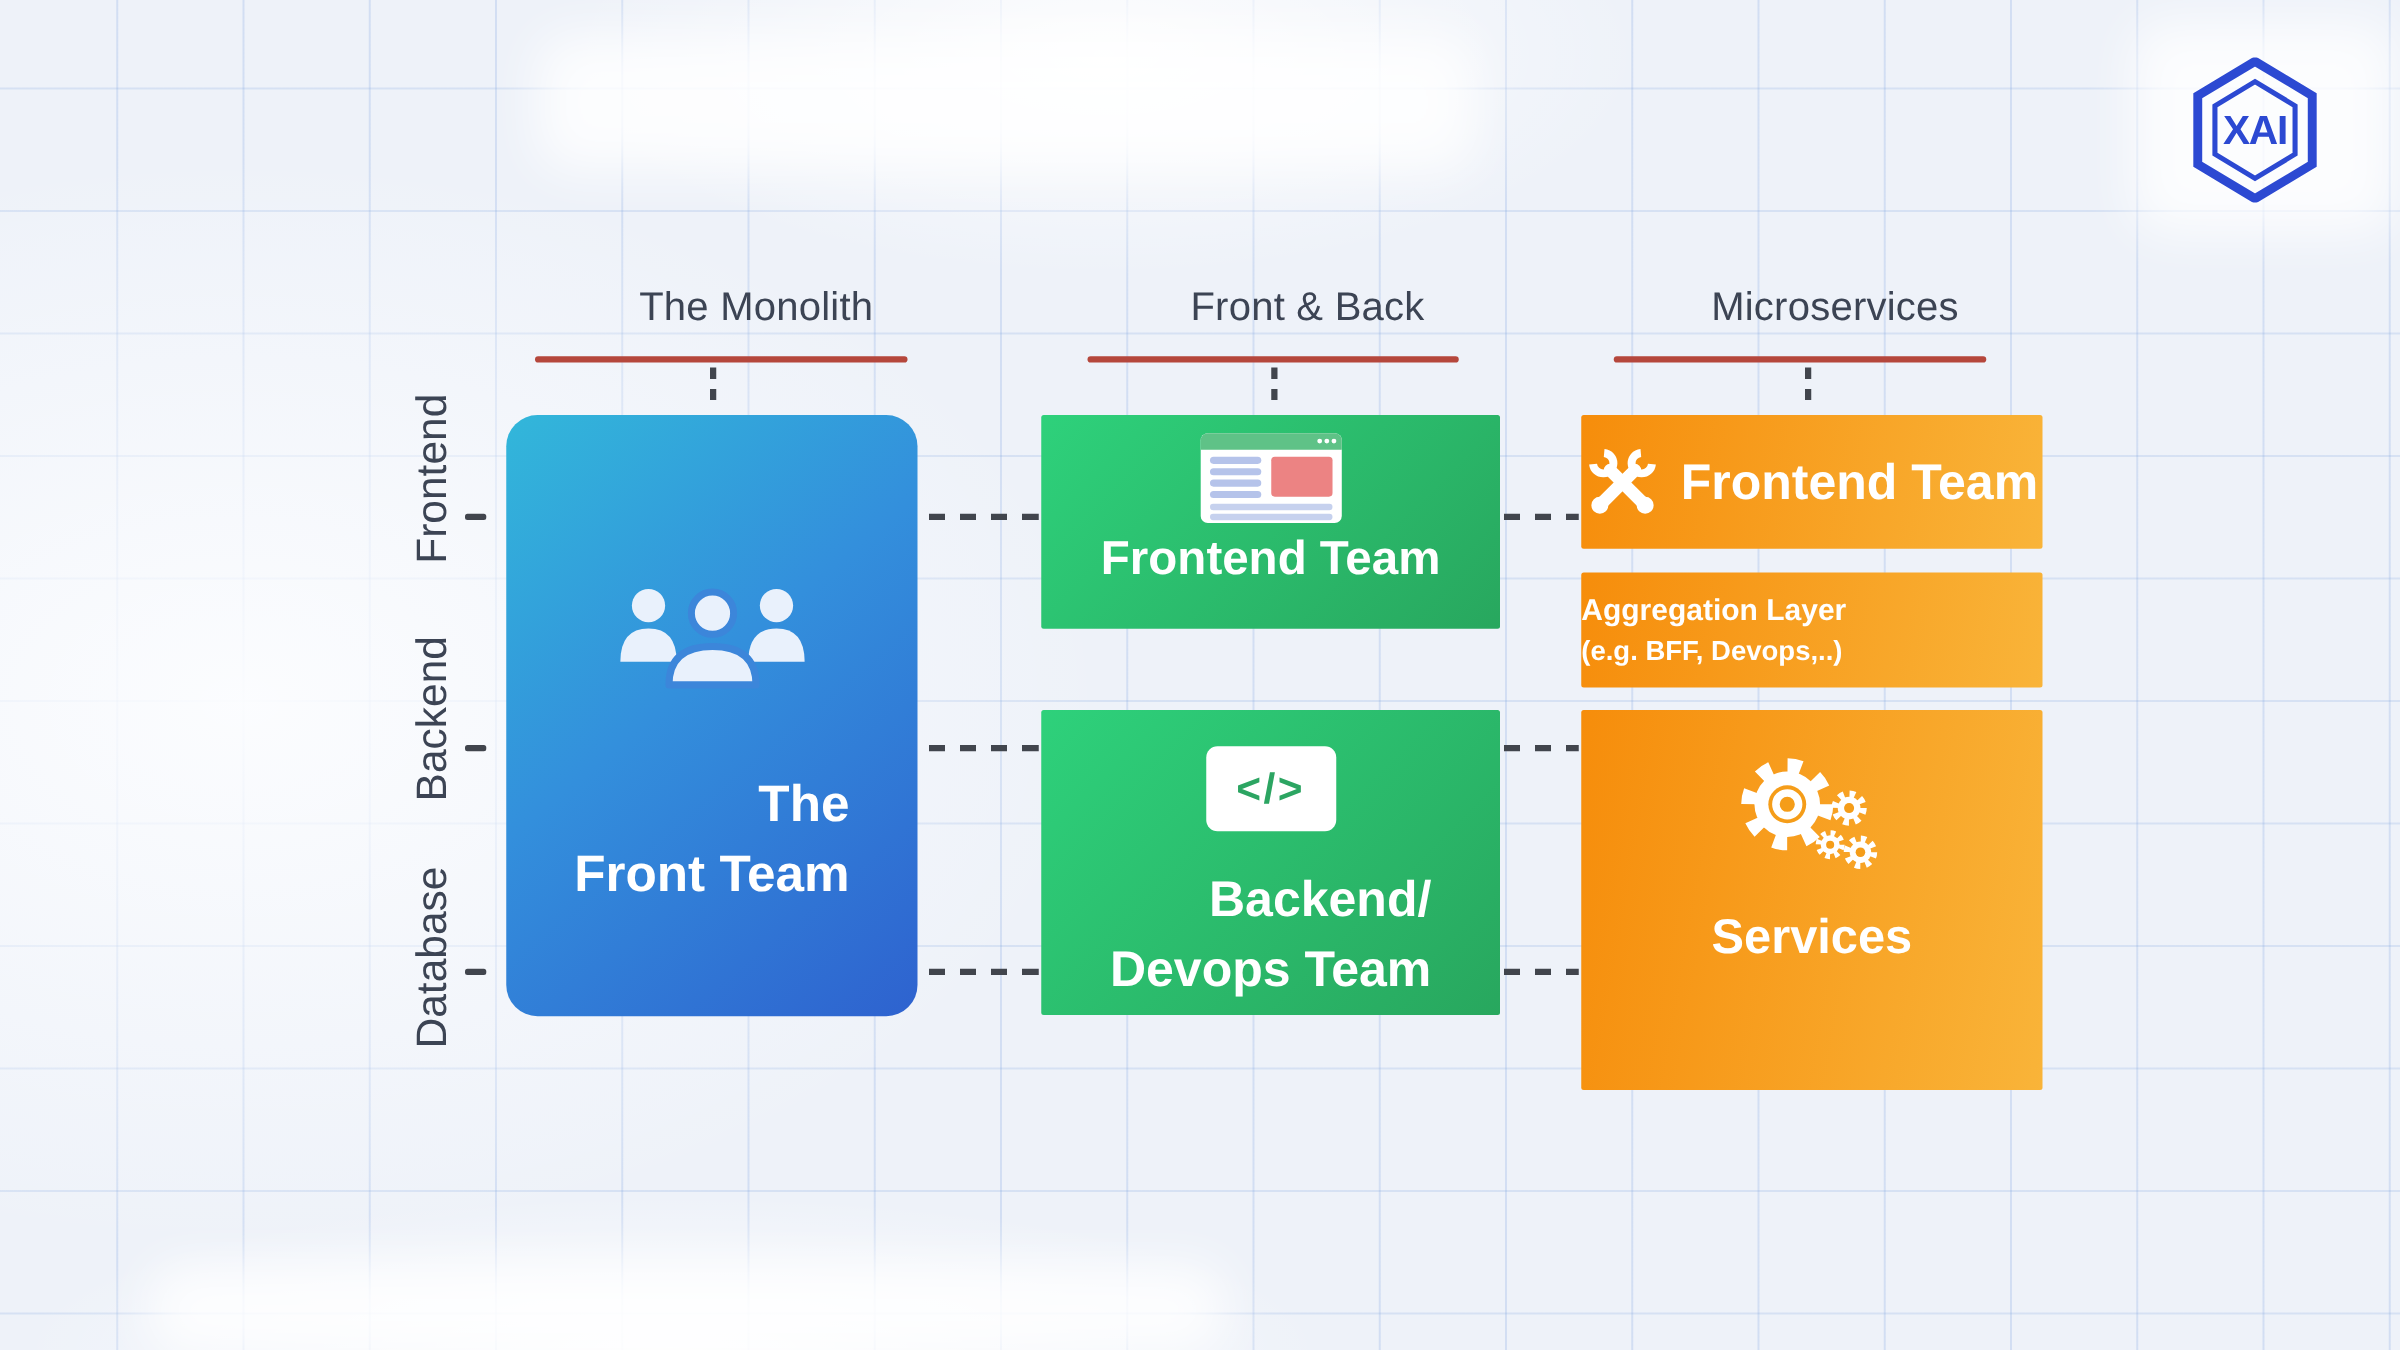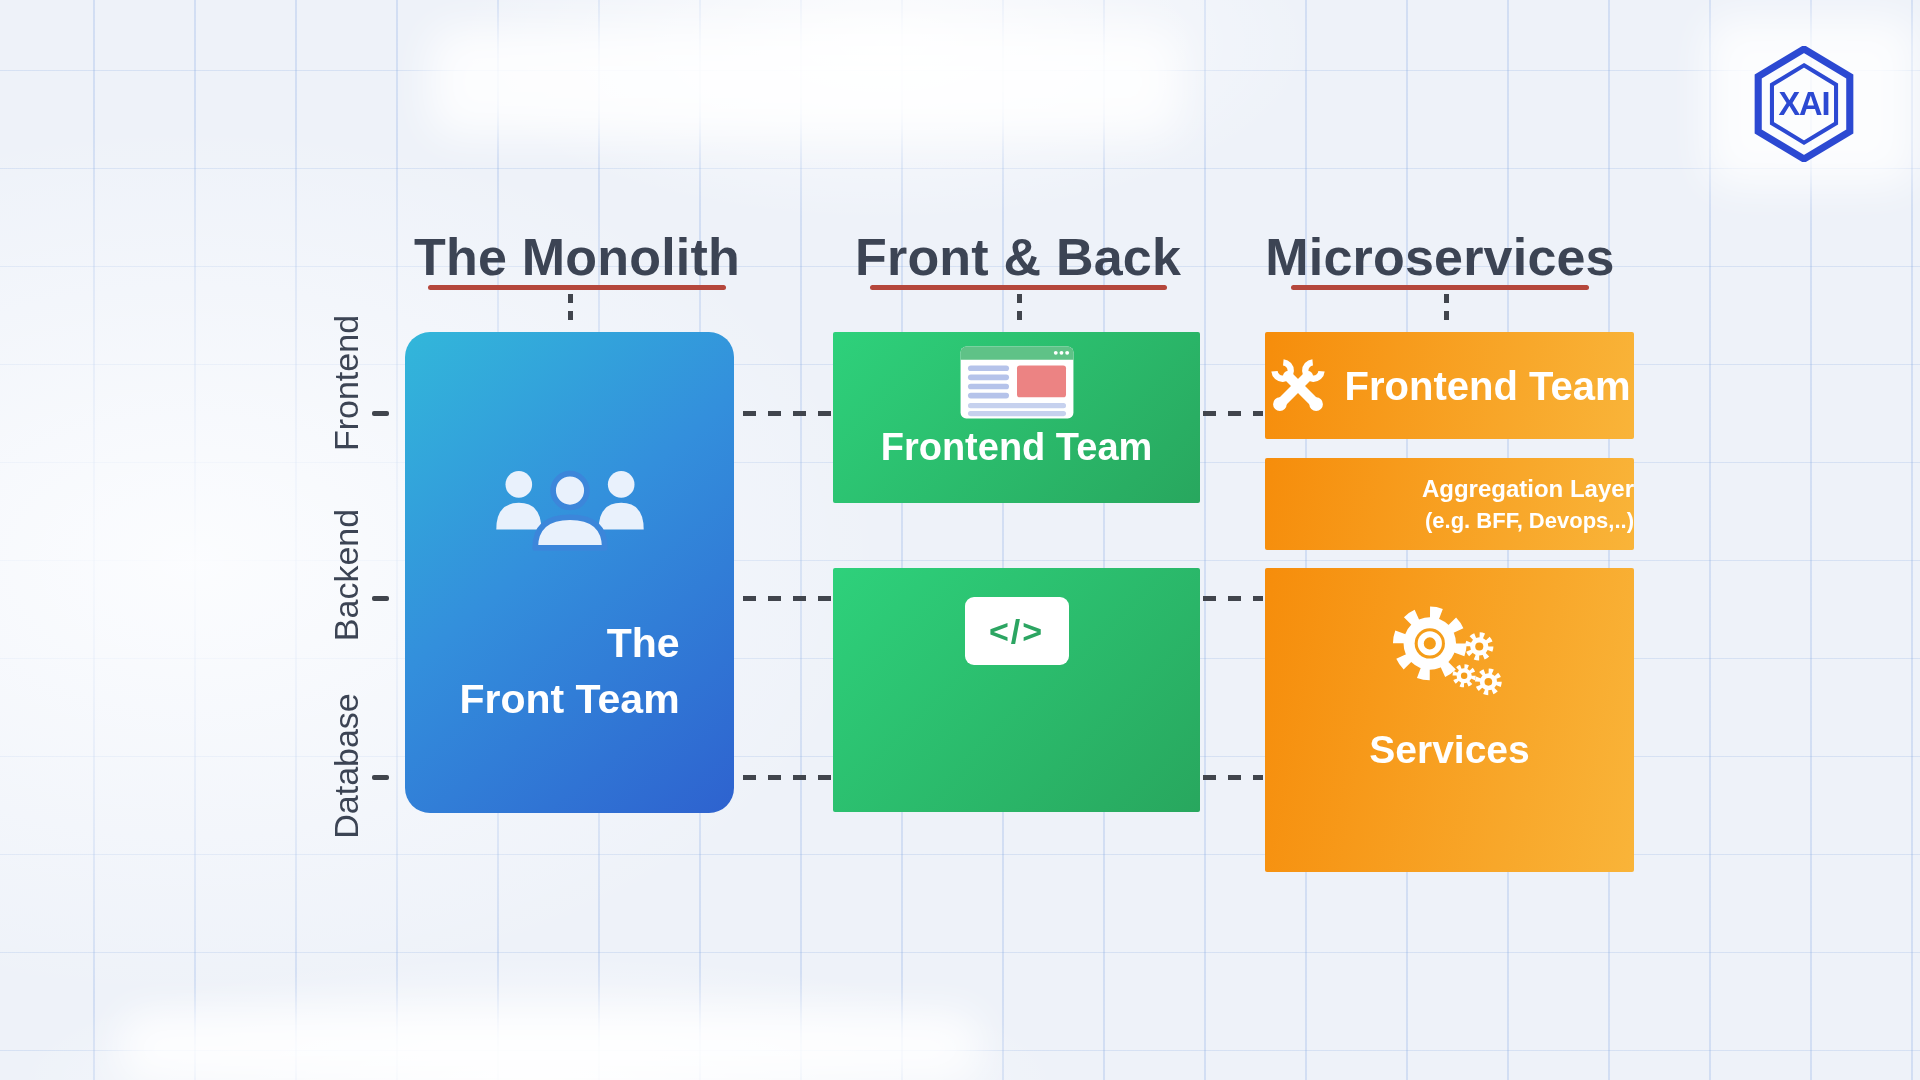--- a/index.html
+++ b/index.html
@@ -18,21 +18,21 @@
       radial-gradient(ellipse 52% 58% at 10% 52%, rgba(252,253,255,0.96), rgba(252,253,255,0) 70%),
       radial-gradient(ellipse 30% 22% at 46% 4%, rgba(255,255,255,0.9), rgba(255,255,255,0) 75%),
       radial-gradient(ellipse 38% 16% at 28% 100%, rgba(255,255,255,0.9), rgba(255,255,255,0) 72%);
   }
   .blob{position:absolute;background:rgba(255,255,255,0.82);border-radius:24px;filter:blur(20px);}
   .blob.top{left:430px;top:28px;width:750px;height:108px;}
   .blob.bottom{left:120px;top:1012px;width:860px;height:72px;}
   .blob.logo-bg{left:1706px;top:18px;width:210px;height:168px;}
 
   .col-header{position:absolute;top:227px;transform:translateX(-50%);
-    font-size:52px;font-weight:700;color:#3c4454;white-space:nowrap;letter-spacing:0.2px;}
+    font-size:32px;font-weight:400;color:#3c4454;white-space:nowrap;letter-spacing:0.2px;margin-left:28px;}
   .underline{position:absolute;top:285px;height:5px;background:#b5473c;border-radius:2.5px;}
   .vtick{position:absolute;top:294px;width:5px;height:32px;
     background:repeating-linear-gradient(180deg,#41454d 0 9px,transparent 9px 17px);}
 
   .row-label{position:absolute;width:220px;height:40px;display:flex;align-items:center;justify-content:center;
     transform:rotate(-90deg);font-size:34px;font-weight:500;color:#3c4454;}
   .htick{position:absolute;left:372px;width:17px;height:5px;background:#41454d;border-radius:2px;}
 
   .connector{position:absolute;height:5px;
     background:repeating-linear-gradient(90deg,#41454d 0 13px,transparent 13px 25px);}
@@ -48,21 +48,21 @@
   .t38{font-size:38px;line-height:48px;}
   .t39{font-size:39px;line-height:44px;}
   .agg1{font-size:24px;line-height:33px;font-weight:700;text-align:center;}
   .agg2{font-size:22px;line-height:30px;font-weight:700;text-align:center;}
 
   .code-chip{position:absolute;left:50%;transform:translateX(-50%);top:29px;width:104px;height:68px;
     background:#fff;border-radius:9px;display:flex;align-items:center;justify-content:center;
     color:#2ca562;font-weight:700;font-size:34px;letter-spacing:2px;}
 
   .o1-row{position:absolute;inset:0;display:flex;align-items:center;justify-content:center;gap:18px;}
-  .o2-col{position:absolute;inset:0;display:flex;flex-direction:column;align-items:flex-end;justify-content:center;gap:1px;}
+  .o2-col{position:absolute;inset:0;display:flex;flex-direction:column;align-items:flex-start;justify-content:center;gap:1px;}
 
   .logo{position:absolute;left:1753px;top:46px;width:102px;height:116px;}
 </style>
 </head>
 <body>
 
 <div class="stage">
 
   <div class="vignette"></div>
   <div class="blob top"></div>
@@ -126,20 +126,24 @@
       <rect x="7" y="50" width="86" height="4.5" rx="2.2" fill="#c6d1ee"></rect>
       <rect x="7" y="57" width="86" height="4.5" rx="2.2" fill="#c6d1ee"></rect>
     </svg>
     <div class="center-x box-title t38" style="top:91px">Frontend Team</div>
   </div>
 
   <div class="box green" style="left:833px;top:568px;width:367px;height:244px">
     <div class="code-chip">
       <span>&lt;/&gt;</span>
     </div>
+    <div class="center-x box-title t40" style="top:124px">
+      <div>Backend/</div>
+      <div>Devops Team</div>
+    </div>
   </div>
 
   <div class="box orange" style="left:1265px;top:332px;width:369px;height:107px">
     <div class="o1-row">
       <svg width="58" height="58" viewBox="0 0 64 64">
         <g>
           <line x1="13" y1="51" x2="43" y2="21" stroke="#ffffff" stroke-width="11" stroke-linecap="round"></line>
           <path d="M48.2 6 A 9 9 0 1 0 57.97 15.78" fill="none" stroke="#ffffff" stroke-width="7"></path>
           <circle cx="12" cy="52" r="5" fill="none" stroke="#ffffff" stroke-width="5"></circle>
         </g>

